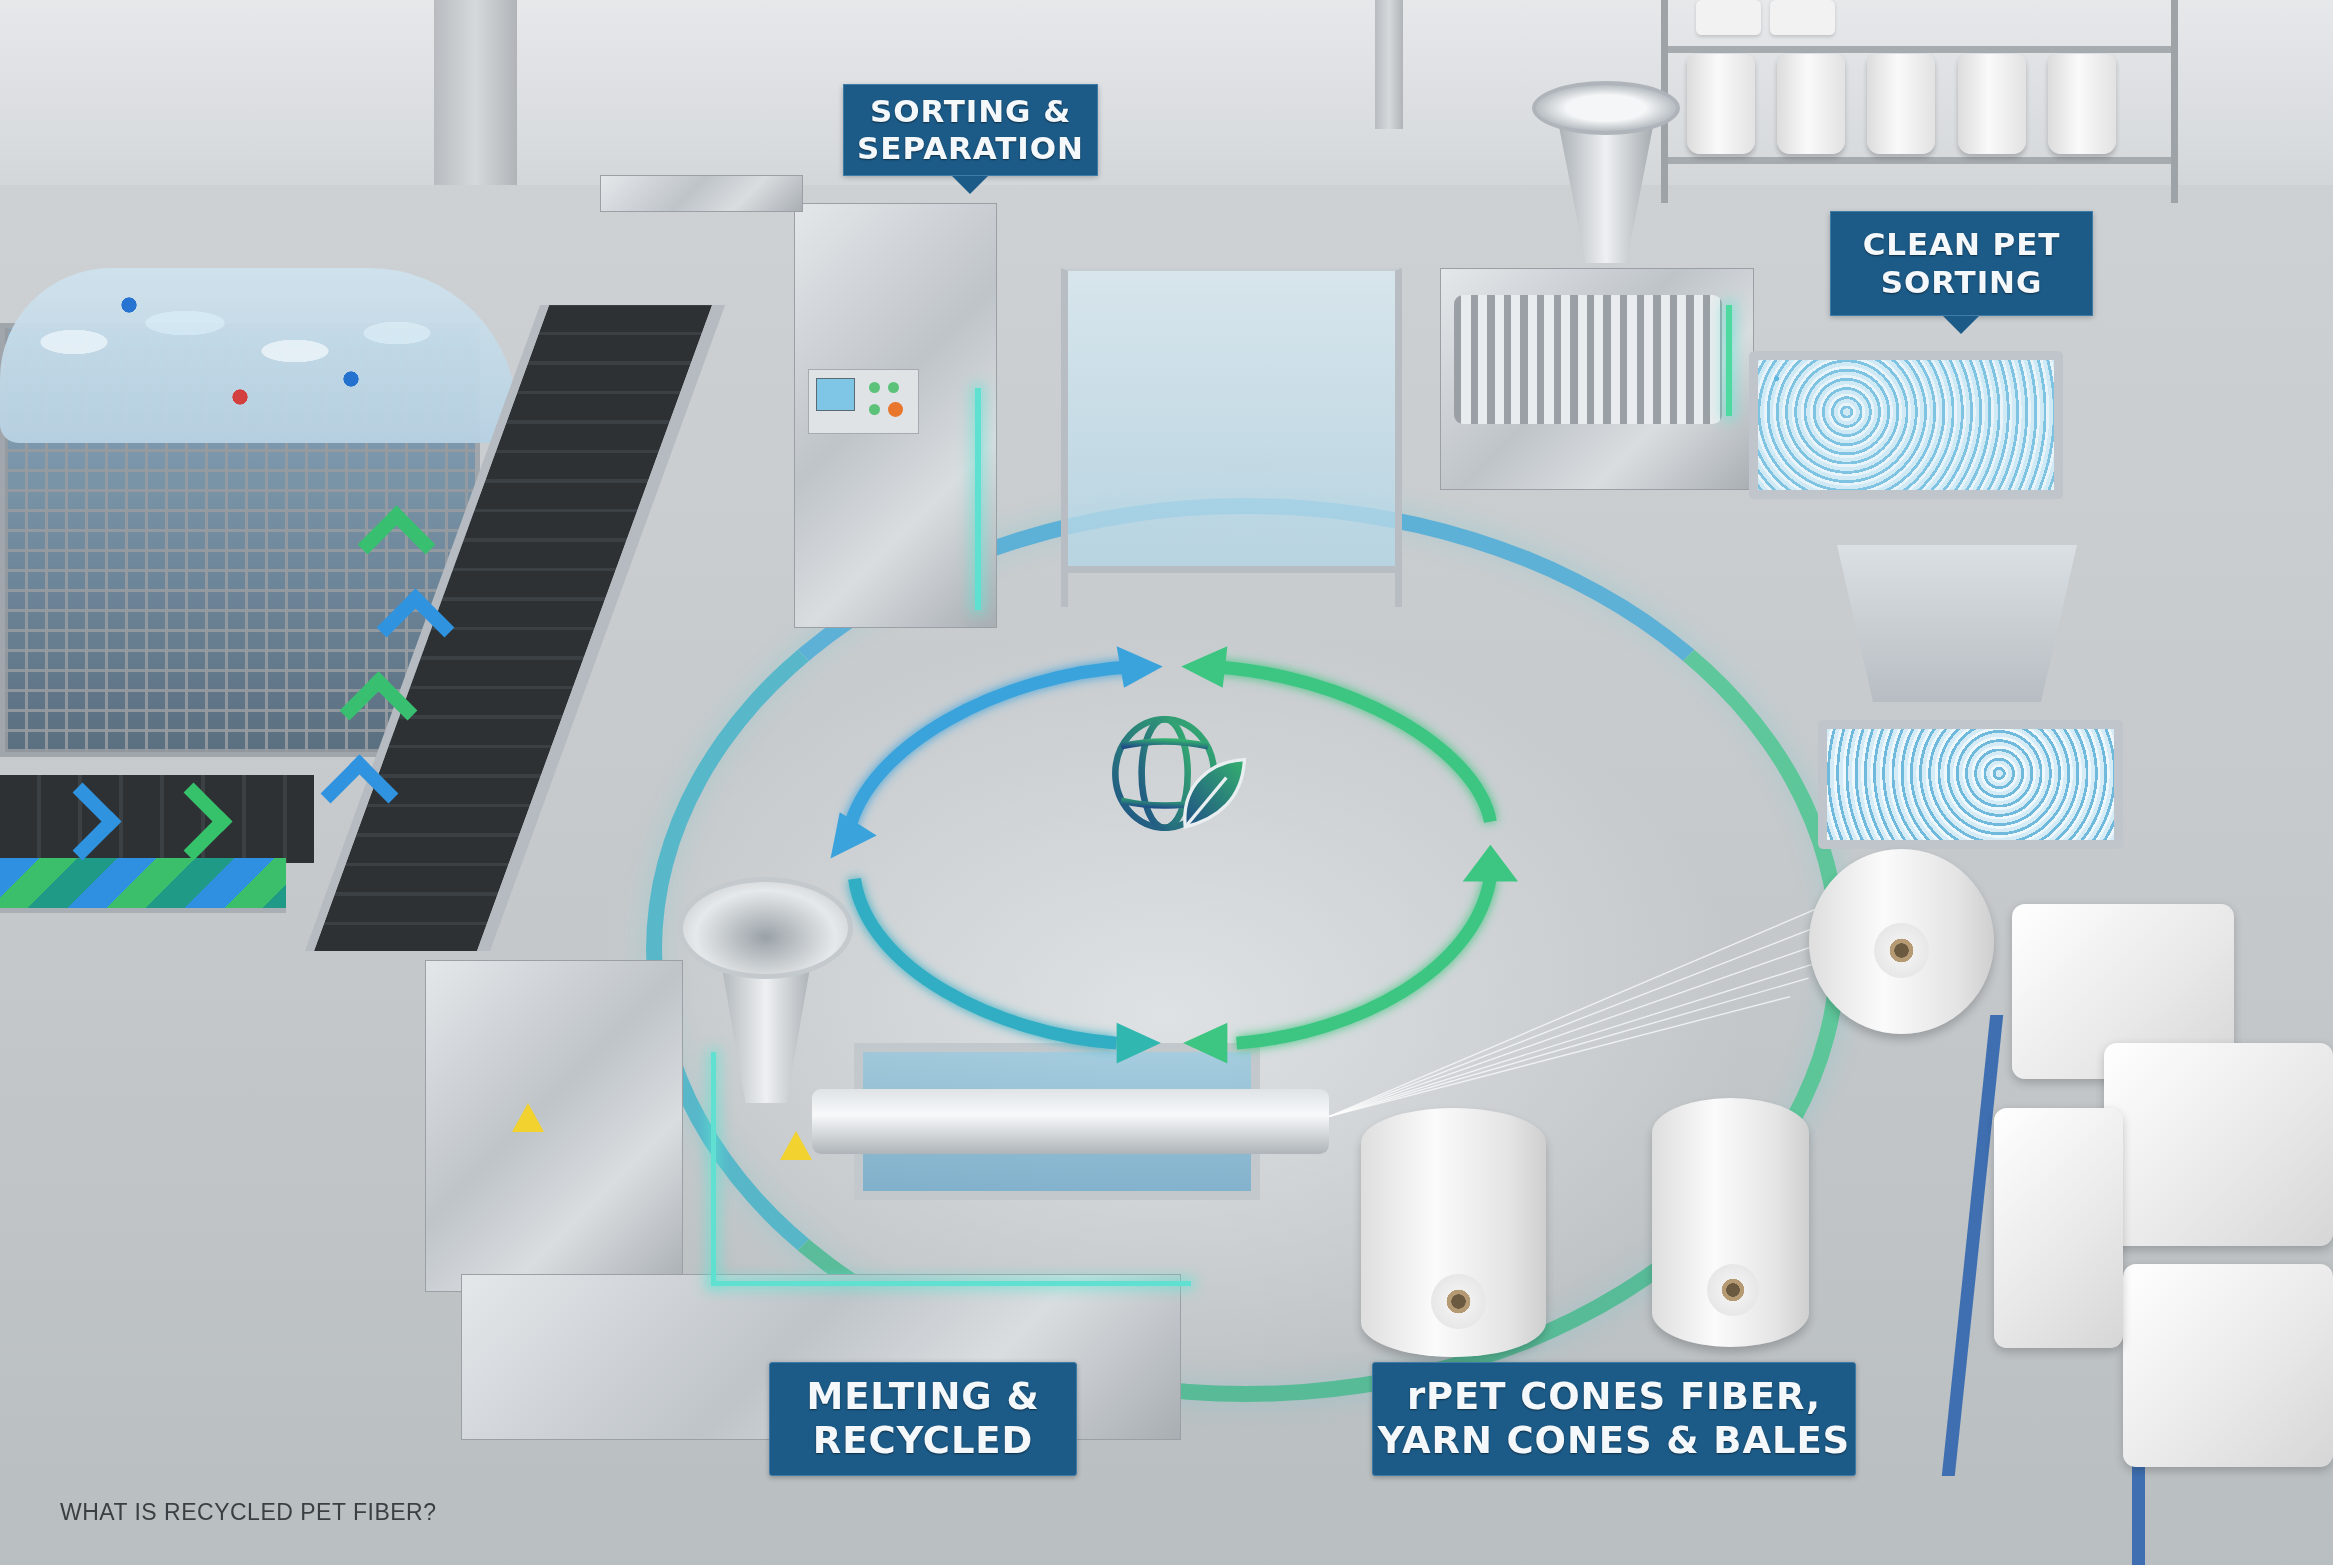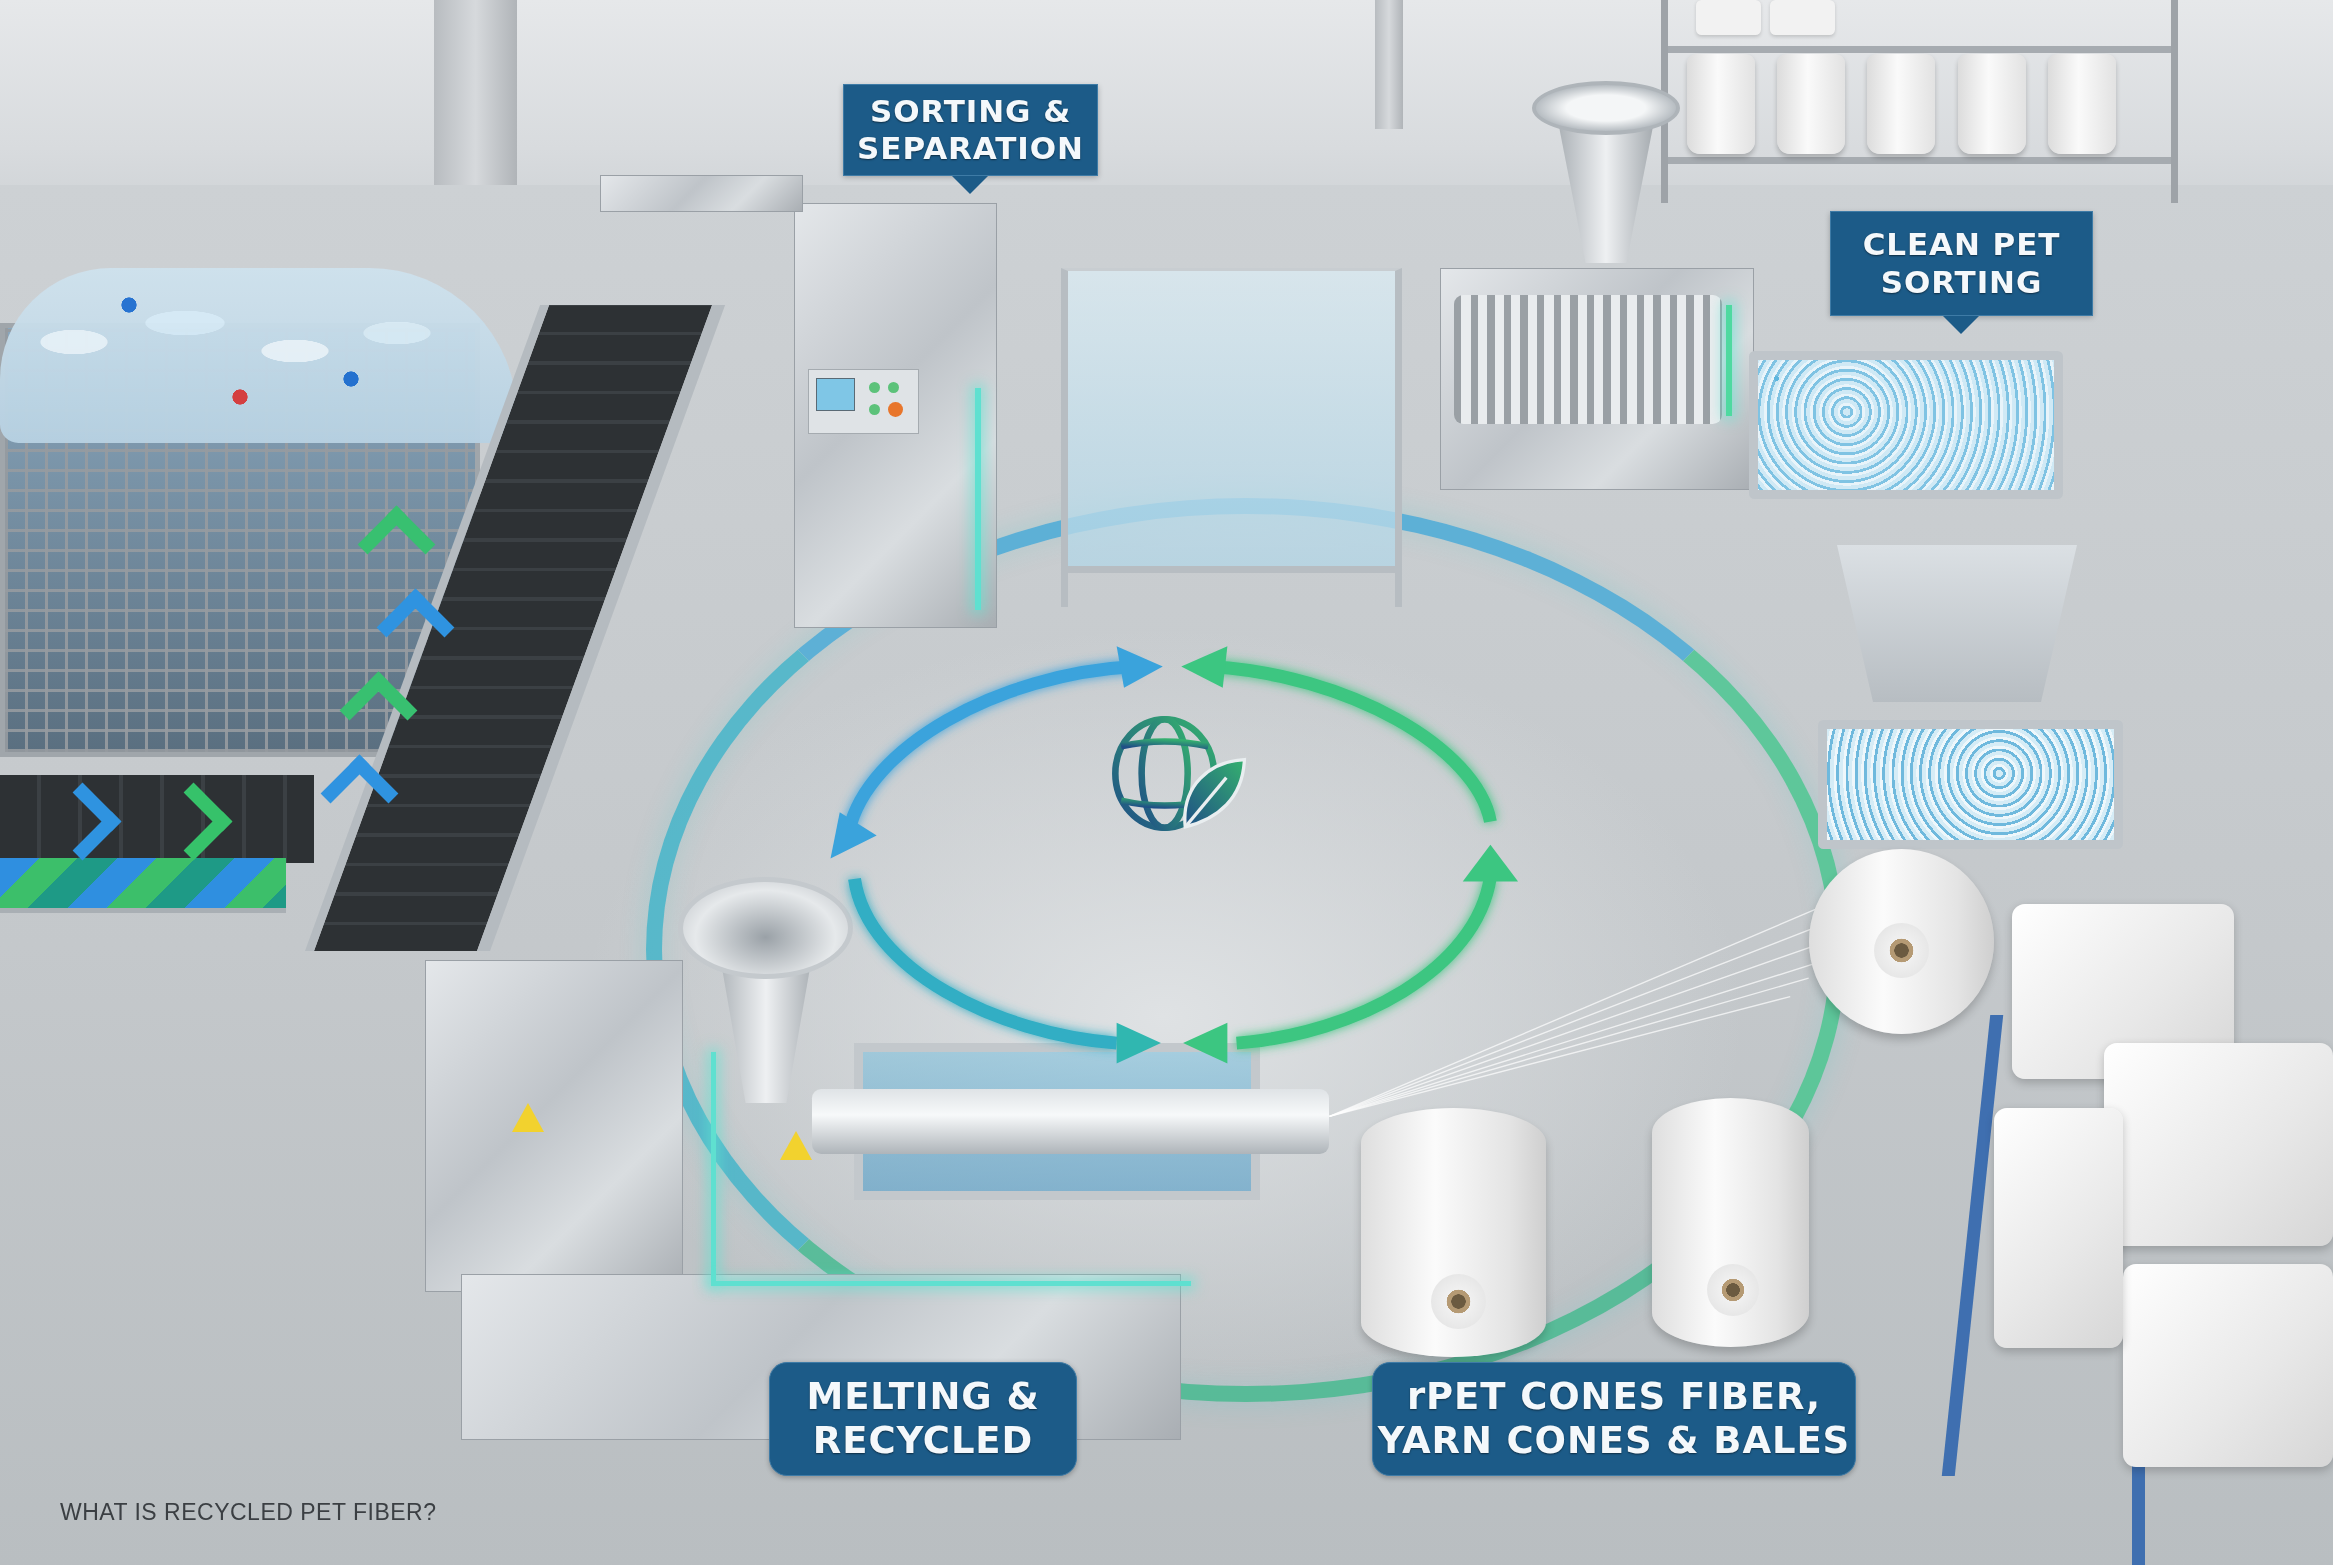--- a/index.html
+++ b/index.html
@@ -112,21 +112,21 @@
     box-shadow: 0 1.8px 5.5px rgba(0,0,0,.25);
     display: flex; flex-direction: column; justify-content: center; align-items: center;
     text-shadow: 0 0.9px 1.8px rgba(0,0,0,.5);
   }
   .tag .tail {
     position: absolute; bottom: -18.5px; left: 50%; margin-left: -18.5px;
     width: 0; height: 0;
     border-left: 18.5px solid transparent; border-right: 18.5px solid transparent;
     border-top: 18.5px solid #1c5b88;
   }
-  .tag.rounded { border-radius: 18px; }
+  .tag.rounded { border-radius: 3px; }
   .tag span { display: block; line-height: 1.2; }
 
   .center-title {
     position: absolute; left: 932px; top: 840px; width: 471px; text-align: center;
     color: #1d3c5e; font-family: "Liberation Sans", sans-serif; font-weight: 700;
     font-size: 32px; letter-spacing: 0.5px; line-height: 43px;
   }
   .caption {
     position: absolute; left: 60px; top: 1499px;
     color: #3b3f43; font-family: "Liberation Sans", sans-serif;

